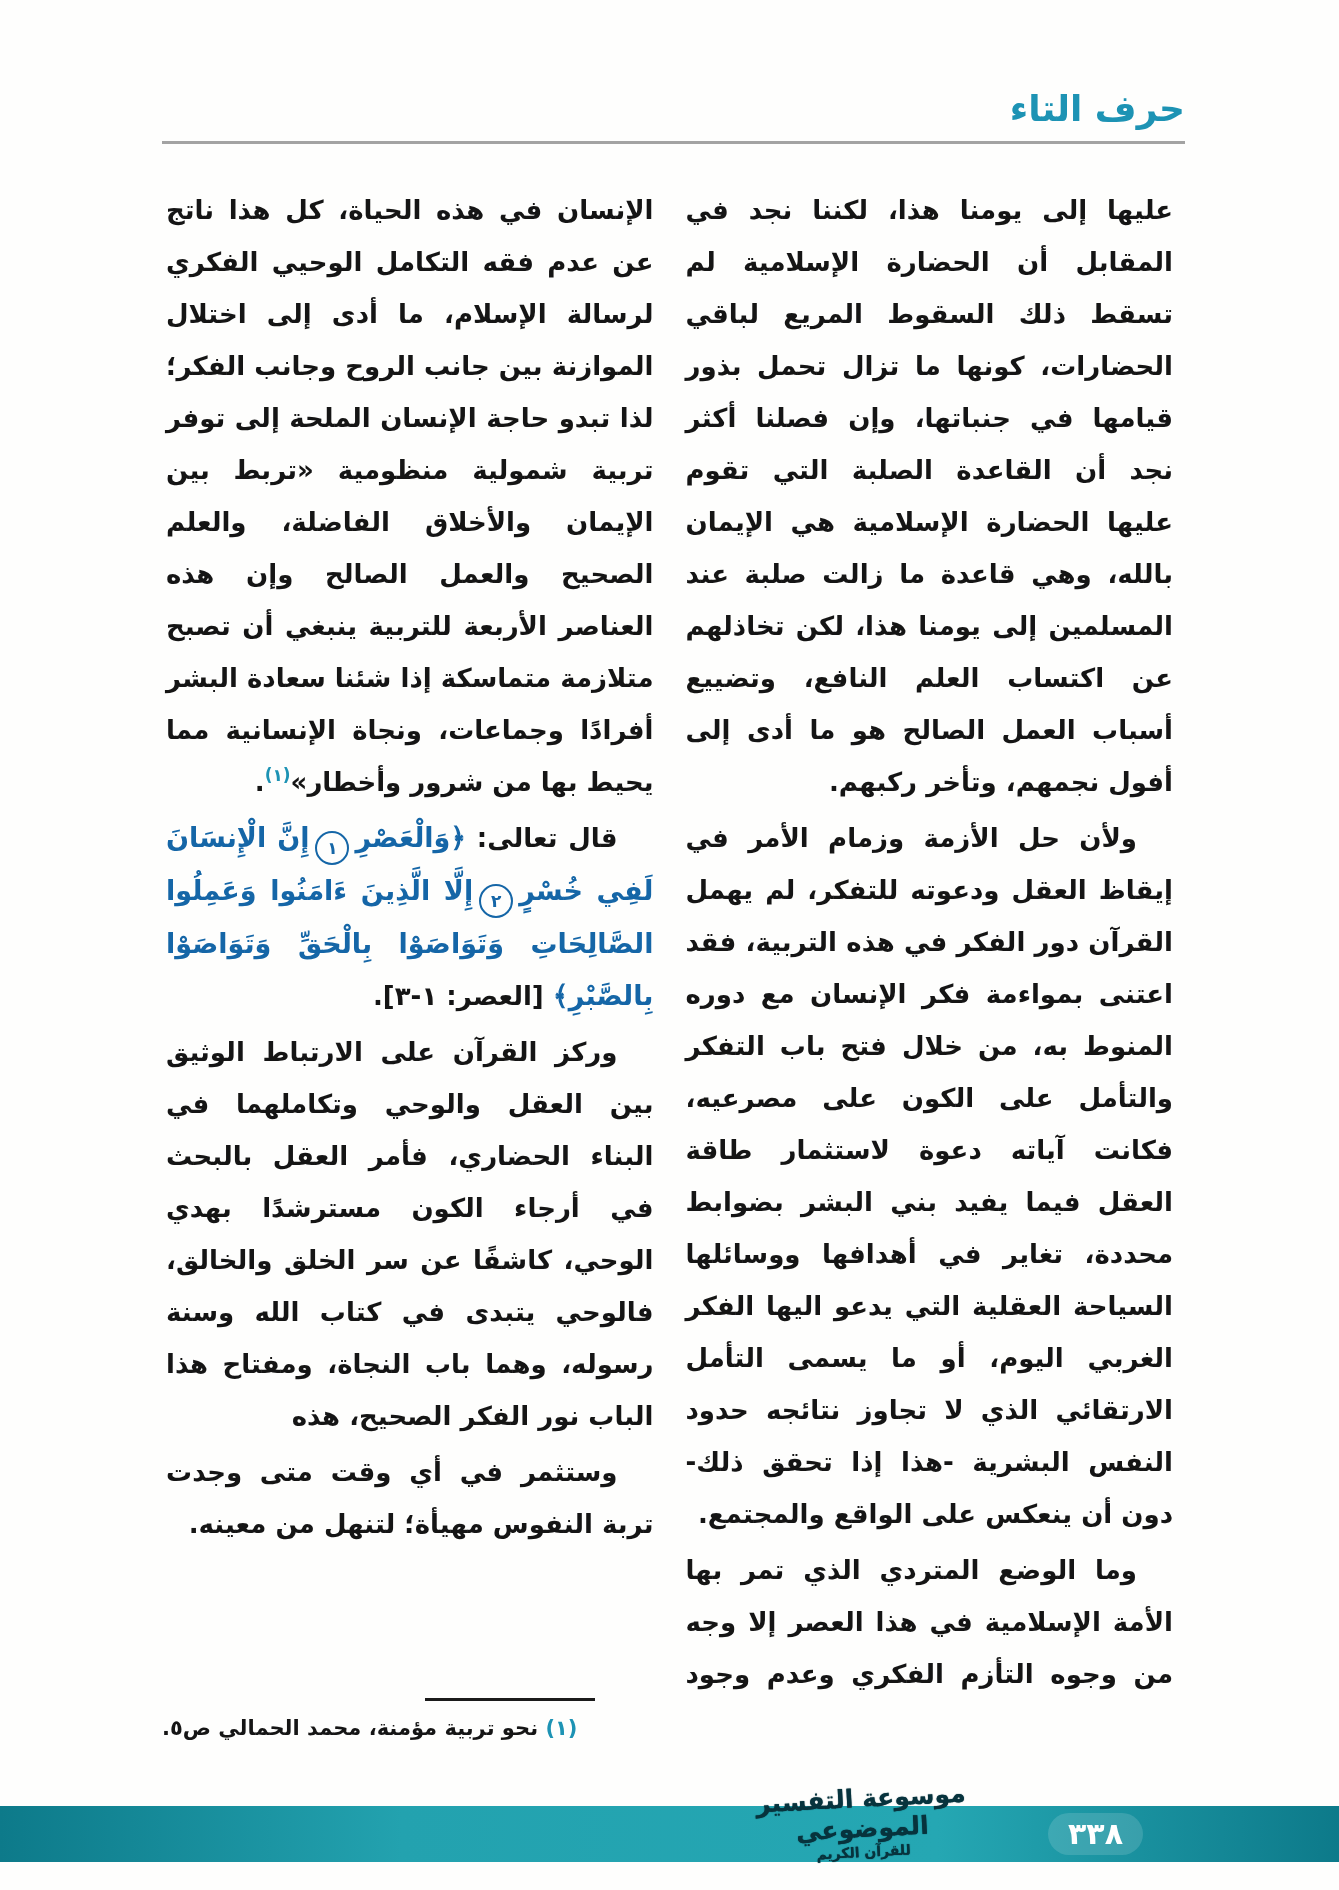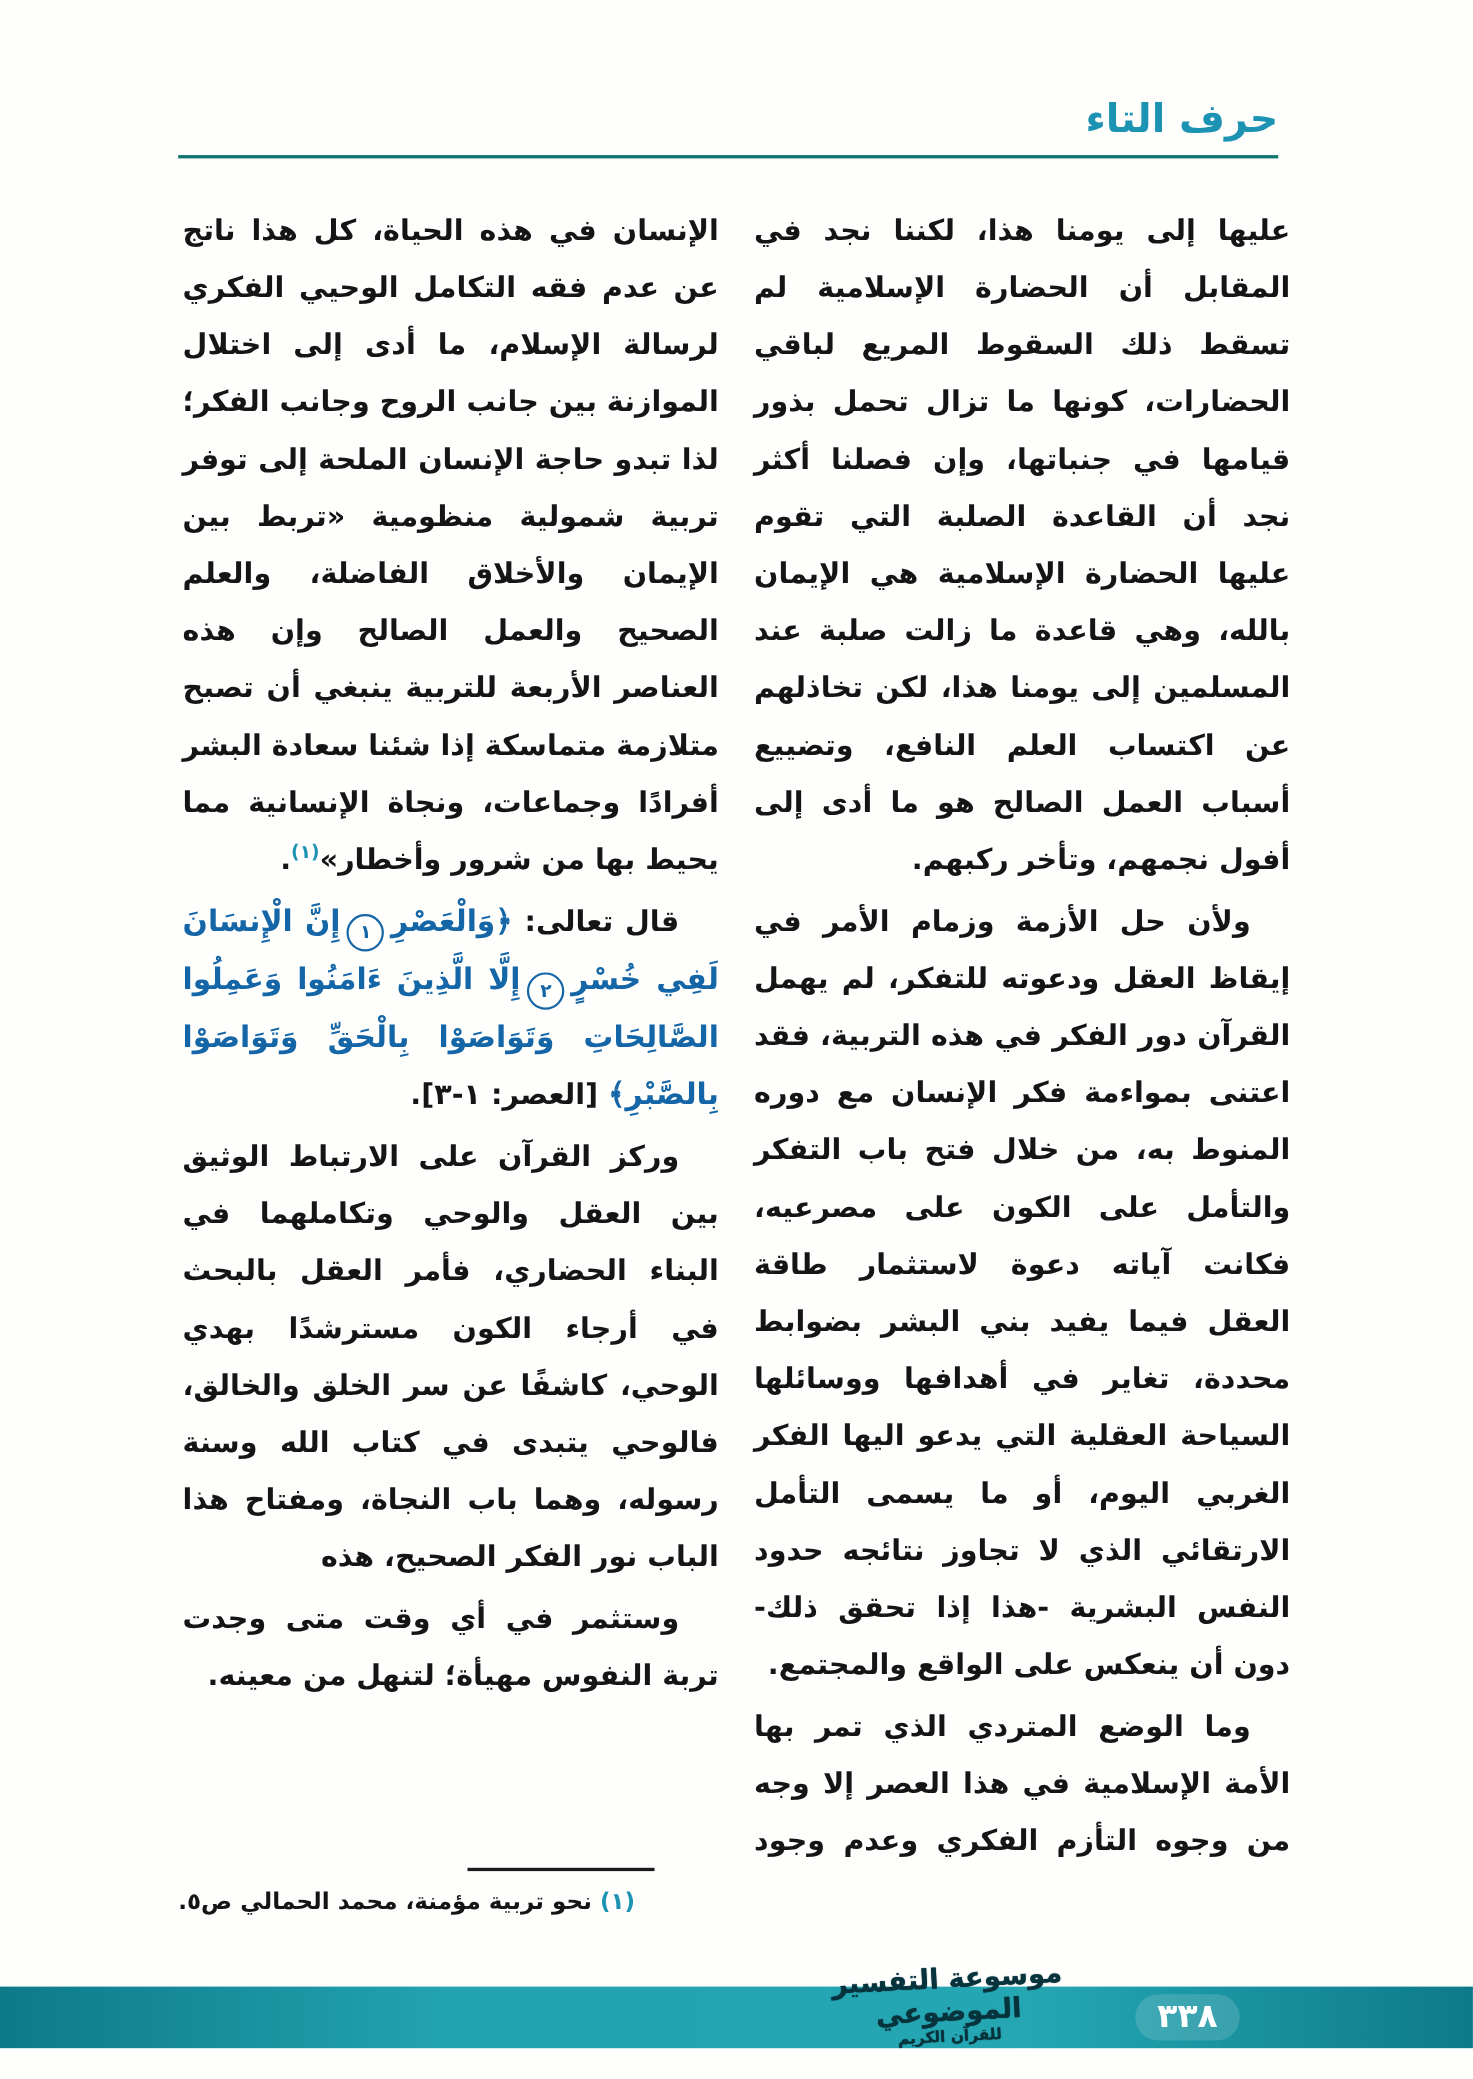--- a/index.html
+++ b/index.html
@@ -8,23 +8,23 @@
     width:1339px; height:1890px;
     background:#fefefd;
     overflow:hidden;
     direction:rtl;
     font-family:"DejaVu Sans", sans-serif;
     color:#151515;
   }
 
   
   .page-header {
-    position:absolute; top:88px; right:177px; left:162px;
+    position:absolute; top:88px; right:154px; left:162px;
     padding-bottom:12px;
-    border-bottom:3px solid #0f766e;
+    border-bottom:3px solid #a3a3a3;
     text-align:right;
   }
   .chapter-title {
     display:inline-block;
     color:#1d93b4;
     font-size:36px;
     font-weight:700;
     letter-spacing:-1px;
   }
 
@@ -92,21 +92,21 @@
     font-weight:700;
     text-align:left;
   }
 
   
   .footer-bar {
     position:absolute; left:0; right:0; bottom:28px; height:56px;
     background:linear-gradient(90deg,#0d7a8a 0%,#23a2af 30%,#25a7b3 70%,#0d7a8a 100%);
   }
   .page-number {
-    position:absolute; right:212px; top:50%;
+    position:absolute; right:196px; top:50%;
     transform:translateY(-50%);
     color:#ffffff;
     font-size:30px;
     font-weight:700;
     background:rgba(255,255,255,0.14);
     border-radius:22px;
     padding:1px 20px;
     line-height:40px;
   }
   .emblem {

